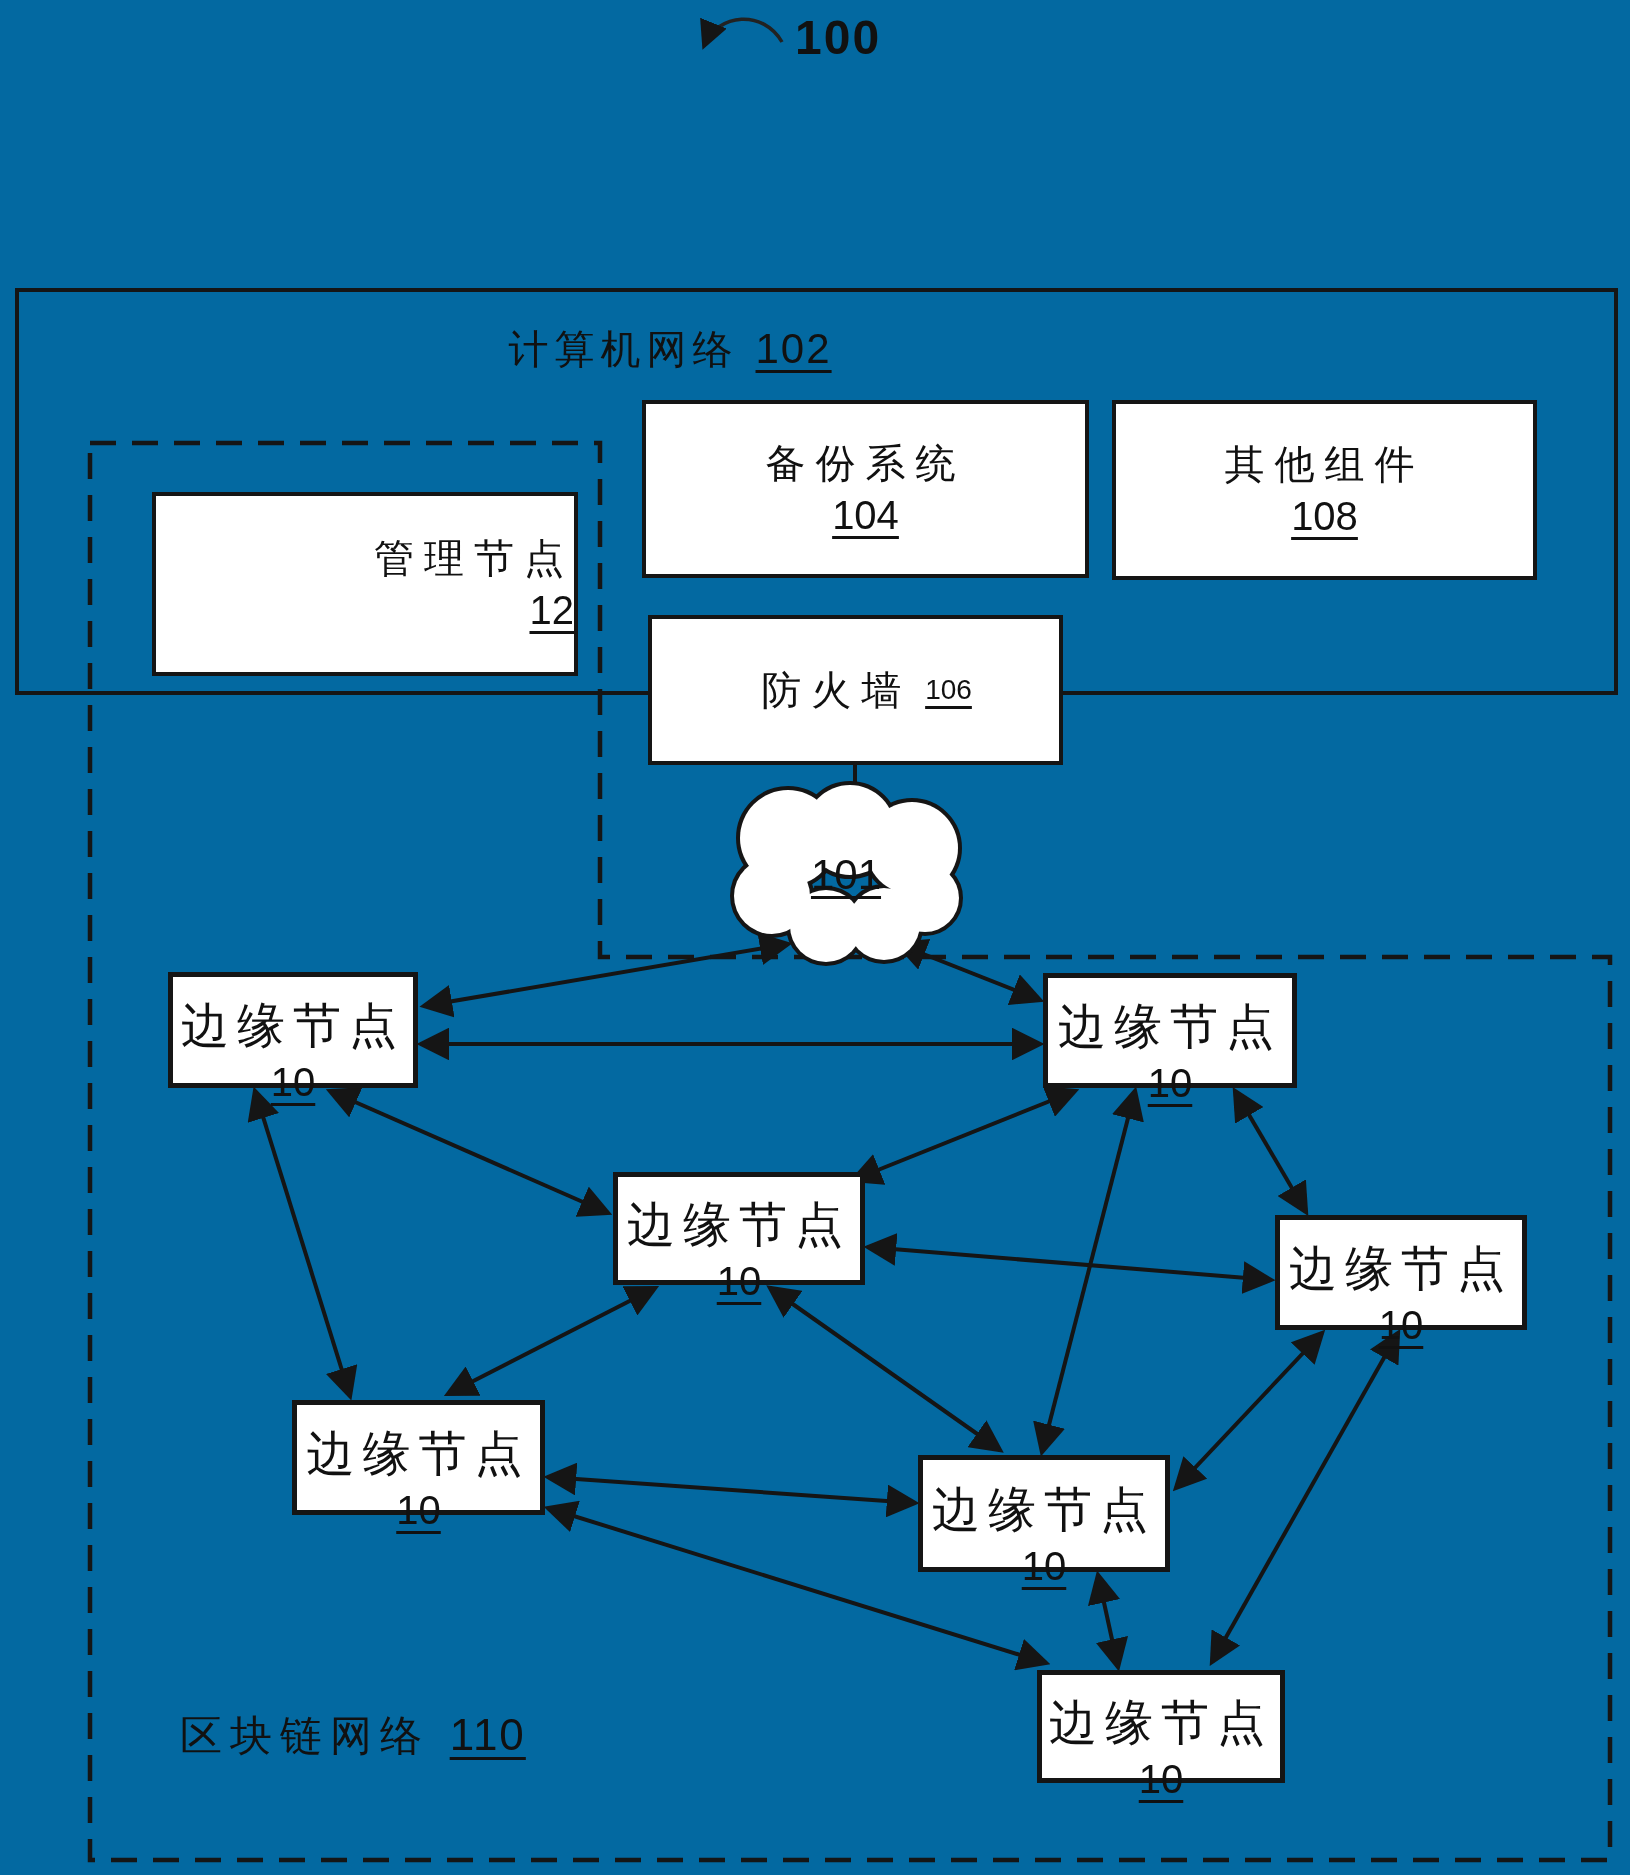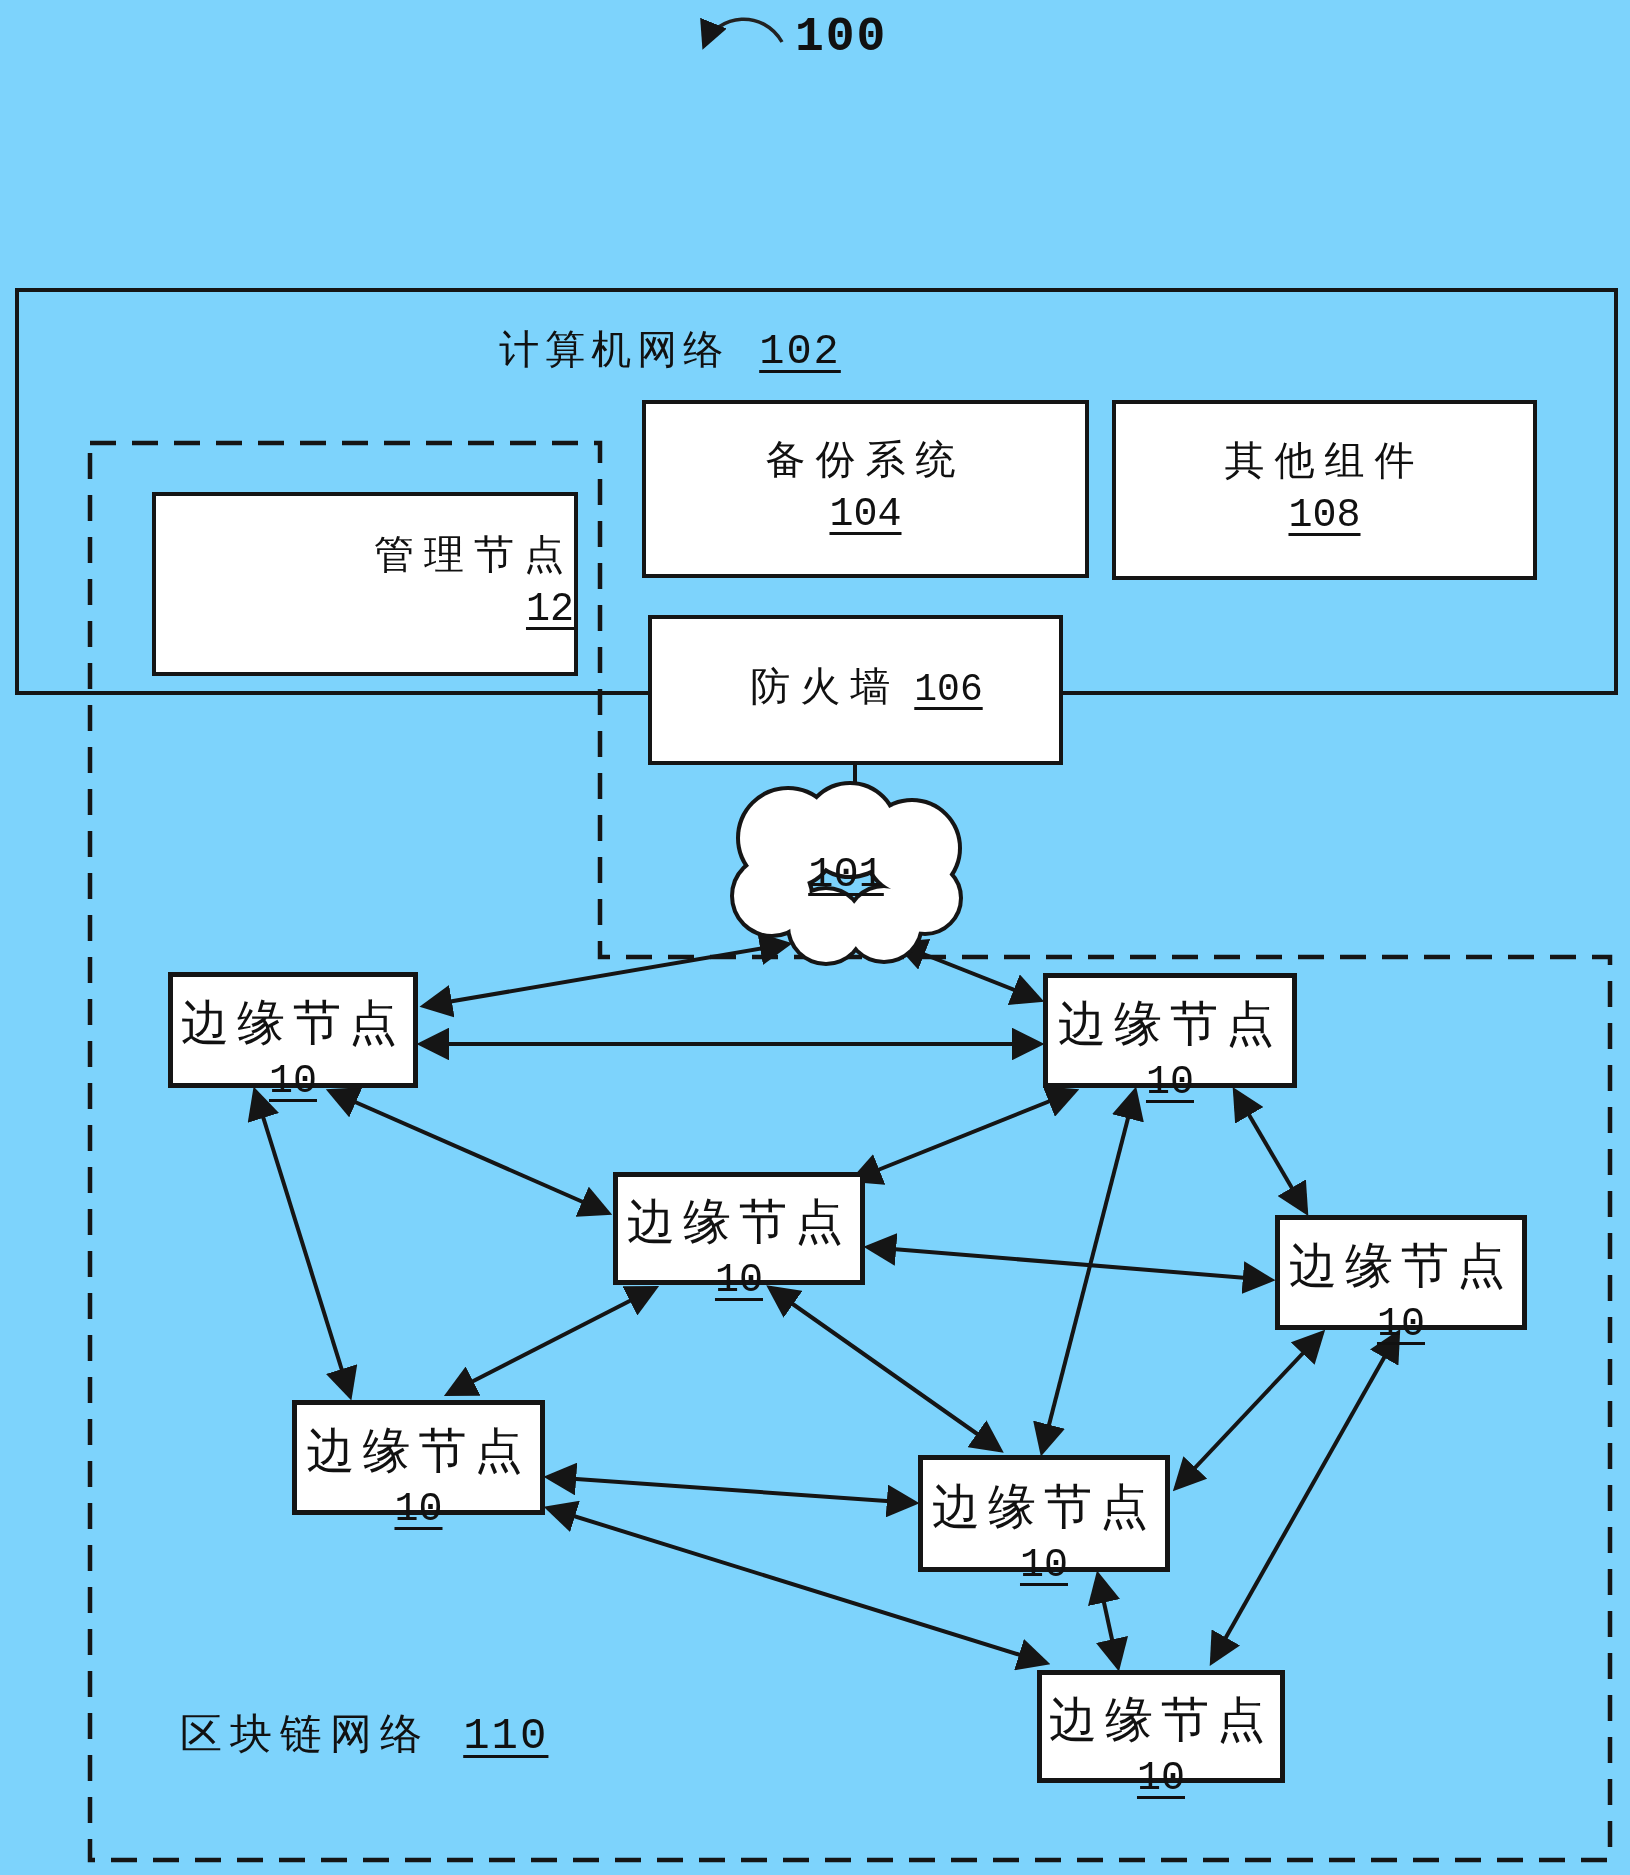--- a/index.html
+++ b/index.html
@@ -1,18 +1,18 @@
 <!DOCTYPE html>
 <html><head>
 <meta charset="utf-8">
 <style>
   html,body{margin:0;padding:0;background:#ffffff;}
   #canvas{
-    position:relative;width:1630px;height:1875px;background:#7dd3fc;overflow:hidden;
-    font-family:Liberation Mono, monospace;color:#111;
+    position:relative;width:1630px;height:1875px;background:#0369a1;overflow:hidden;
+    font-family:Liberation Sans, sans-serif;color:#111;
   }
   #wires{position:absolute;left:0;top:0;z-index:1;}
   .box{
     position:absolute;z-index:2;background:#ffffff;border:4px solid #151515;
     display:flex;flex-direction:column;align-items:center;justify-content:center;
     text-align:center;box-sizing:border-box;
   }
   .outer{background:transparent;border-width:4px;}
   .node{border-width:5px;}
   .lbl{font-size:48px;letter-spacing:8px;line-height:1.25;margin-top:44px;}
@@ -103,21 +103,21 @@
     <div class="ref">104</div>
   </div>
 
   <div class="box" style="left:1112px;top:400px;width:425px;height:180px;">
     <div class="lbl-big">其他组件</div>
     <div class="ref">108</div>
   </div>
 
   <div class="box" style="left:648px;top:615px;width:415px;height:150px;flex-direction:row;gap:14px;padding-left:22px;">
     <span class="lbl-big">防火墙</span>
-    <span class="ref" style="font-size:38px;text-align:center;">106</span>
+    <span class="ref" style="font-size:28px;text-align:center;">106</span>
   </div>
 
   <div class="cloud-label" style="left:786px;top:848px;width:120px;">
     <span class="ref">101</span>
   </div>
 
   <div class="box node" style="left:168px;top:972px;width:250px;height:116px;">
     <div class="lbl">边缘节点</div>
     <div class="ref">10</div>
   </div>

